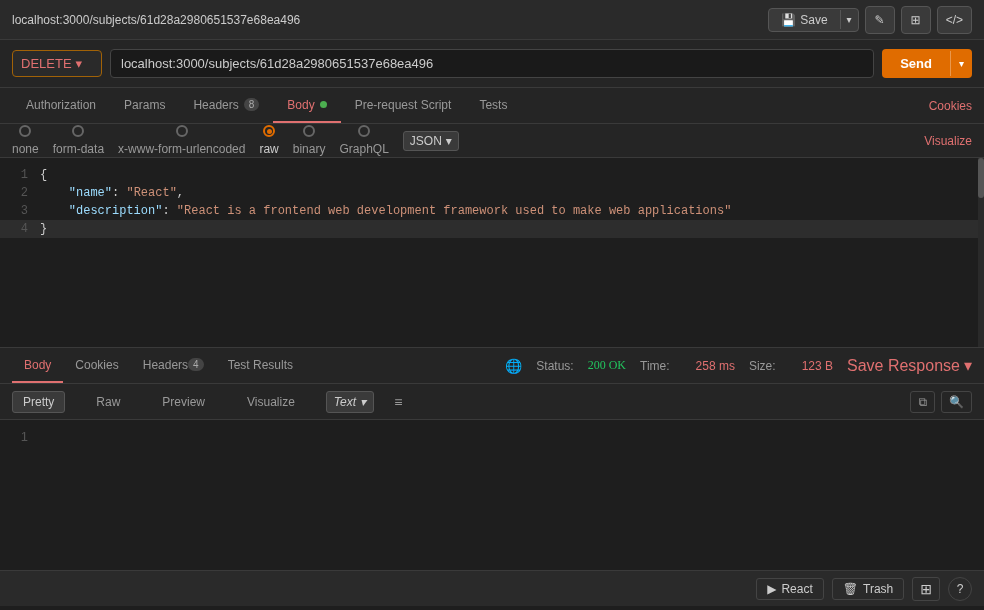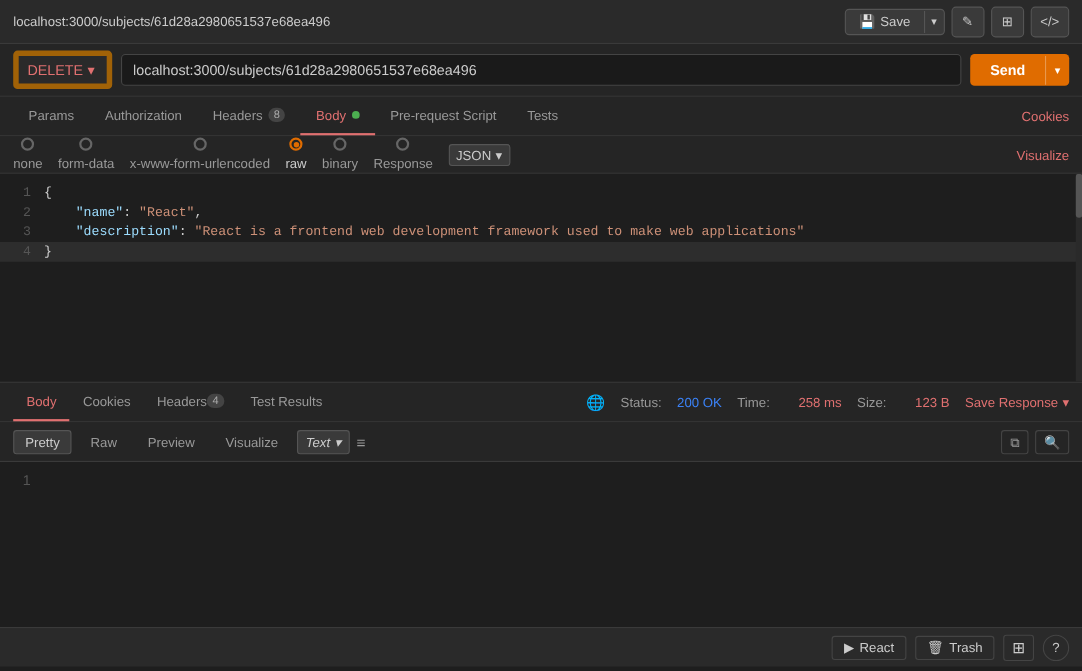--- a/index.html
+++ b/index.html
@@ -80,21 +80,21 @@
       background: #252525;
       height: 48px;
       display: flex;
       align-items: center;
       padding: 0 12px;
       gap: 8px;
       border-bottom: 1px solid #3a3a3a;
     }
     .method-select {
       background: #2a2a2a;
-      border: 5px solid #a16207;
+      border: 1px solid #a16207;
       border-radius: 4px;
       color: #e07070;
       padding: 5px 8px;
       font-size: 13px;
       cursor: pointer;
       display: flex;
       align-items: center;
       gap: 4px;
       min-width: 90px;
     }
@@ -317,46 +317,46 @@
     .resp-tab.active {
       color: #e07070;
       border-bottom-color: #e07070;
     }
     .resp-status {
       display: flex;
       align-items: center;
       gap: 14px;
       font-size: 12px;
     }
-    .status-ok { color: #3b82f6; }
+    .status-ok { color: #22c55e; font-family: Liberation Serif, serif; }
     .status-val { color: #e07070; margin-left: 12px; }
     .save-response-btn {
       display: flex;
       align-items: center;
       gap: 4px;
       color: #e07070;
-      font-size: 12px;
+      font-size: 16px;
       cursor: pointer;
     }
 
     
     .resp-body-bar {
       background: #252525;
       height: 36px;
       display: flex;
       align-items: center;
       padding: 0 12px;
       border-bottom: 1px solid #3a3a3a;
       justify-content: space-between;
       gap: 8px;
     }
     .resp-body-left {
       display: flex;
       align-items: center;
-      gap: 6px;
+      gap: 20px;
     }
     .view-btn {
       background: transparent;
       border: 1px solid transparent;
       border-radius: 3px;
       color: #999;
       padding: 3px 10px;
       cursor: pointer;
       font-size: 12px;
     }
@@ -491,24 +491,24 @@
   <input class="url-input" type="text" value="localhost:3000/subjects/61d28a2980651537e68ea496" style="">
   <div class="send-btn-group">
     <button class="send-btn">Send</button>
     <button class="send-btn-arrow">▾</button>
   </div>
 </div>
 
 <div class="req-tabs">
   <div class="req-tabs-left">
     <div class="req-tab">
+      <span>Authorization</span>
+    </div>
+    <div class="req-tab">
       <span>Params</span>
-    </div>
-    <div class="req-tab">
-      <span>Authorization</span>
     </div>
     <div class="req-tab">
       <span>Headers</span>
       <span class="tab-badge">8</span>
     </div>
     <div class="req-tab active">
       <span>Body</span>
       <span class="tab-dot"></span>
     </div>
     <div class="req-tab">
@@ -540,21 +540,21 @@
         <div class="radio-inner"></div>
       </div>
       <span>raw</span>
     </label>
     <label class="radio-option">
       <div class="radio-circle"></div>
       <span>binary</span>
     </label>
     <label class="radio-option">
       <div class="radio-circle"></div>
-      <span>Response</span>
+      <span>GraphQL</span>
     </label>
     <div class="format-select">
       <span>JSON</span>
       <span>▾</span>
     </div>
   </div>
   <button class="beautify-btn">Visualize</button>
 </div>
 
 <div class="code-editor" style="position:relative;">

